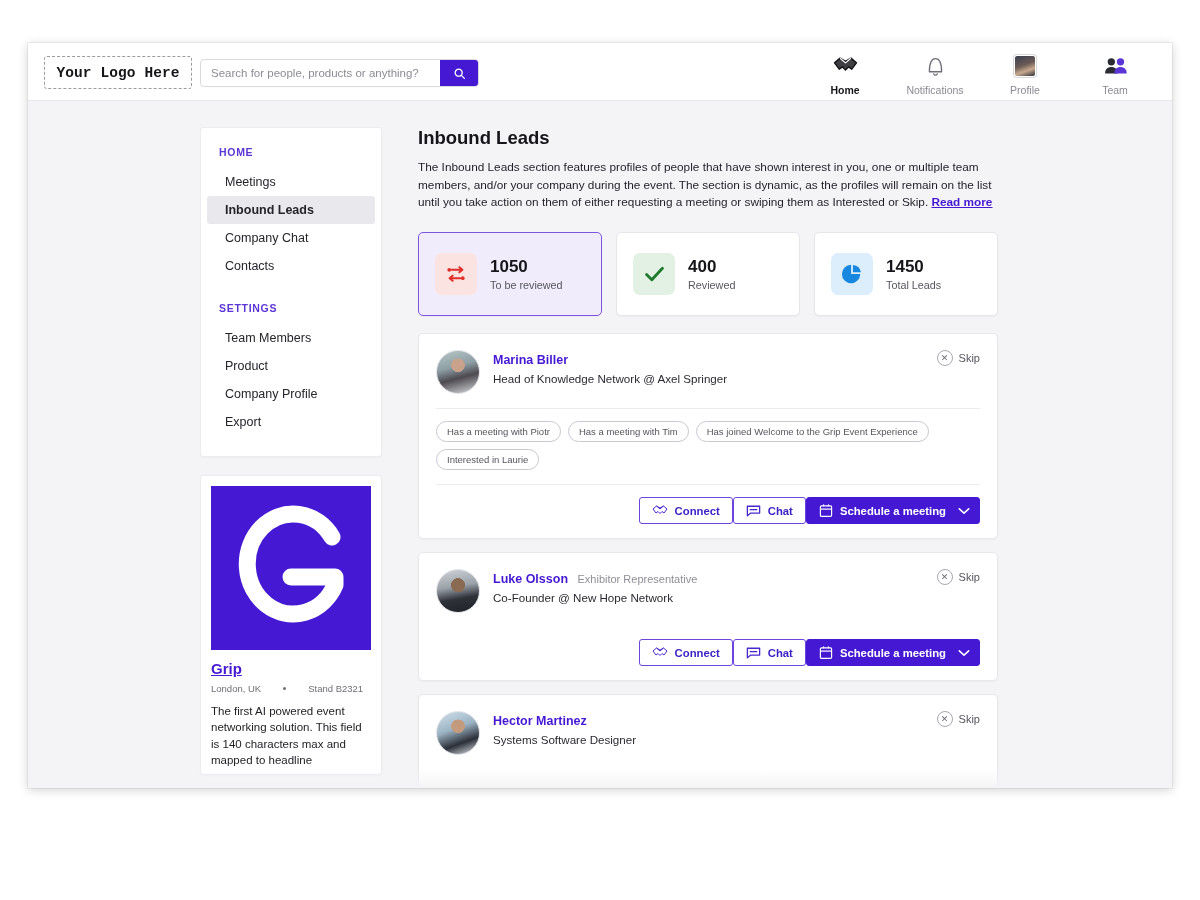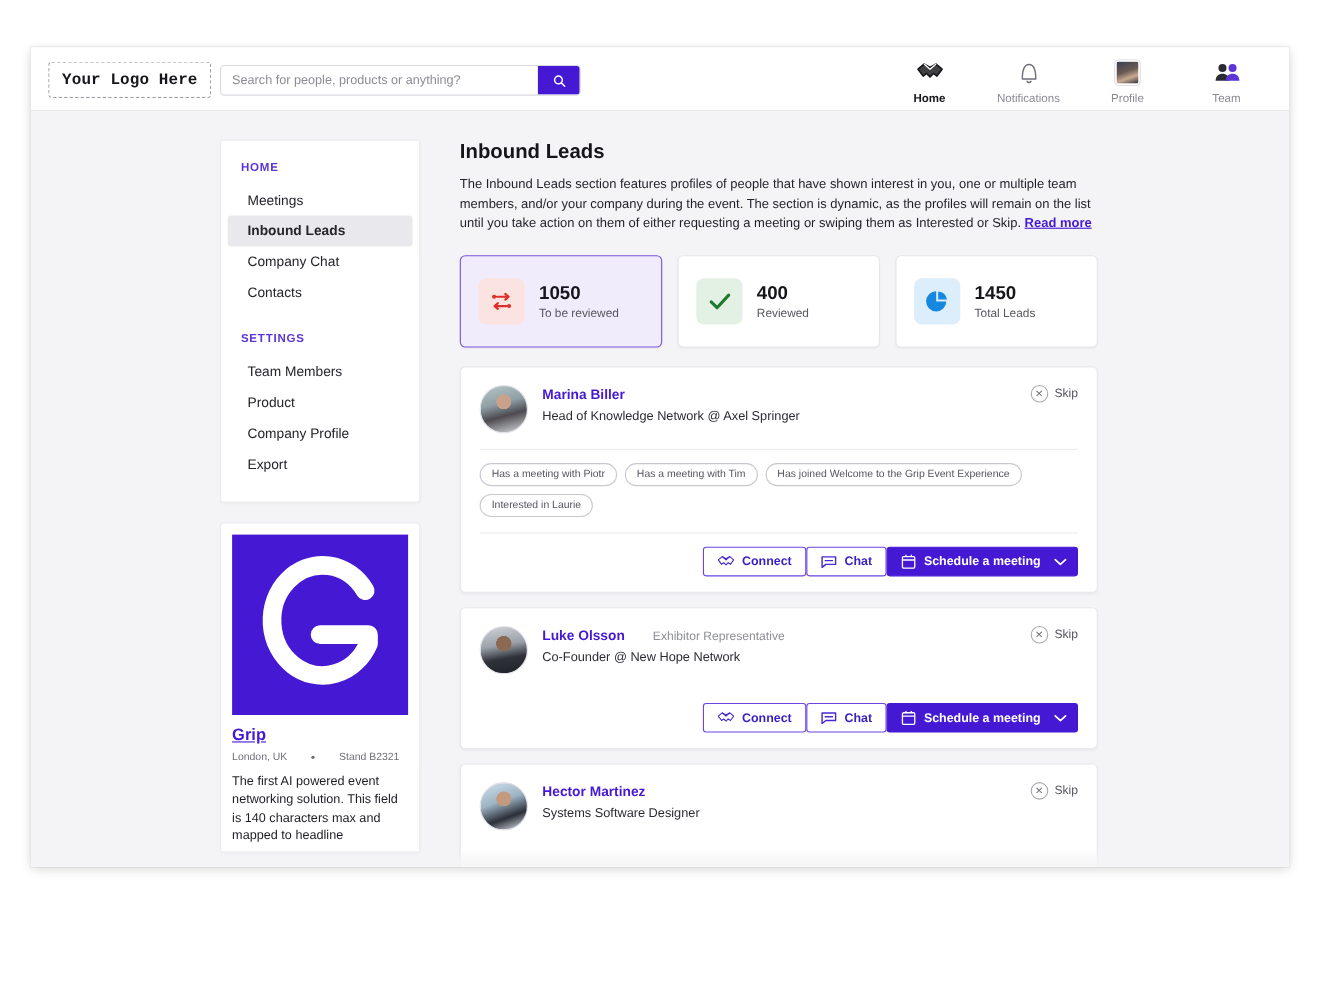--- a/index.html
+++ b/index.html
@@ -47,21 +47,21 @@
     font-weight: bold;
     color: #16161a;
     letter-spacing: 0.1px;
     font-family: Liberation Mono, monospace;
   }
 
   #search-wrap {
     position: absolute;
     left: 172px;
     top: 16px;
-    width: 328px;
+    width: 279px;
     height: 28px;
     display: flex;
     border: 1px solid #d9d9e0;
     border-radius: 4px;
     overflow: hidden;
     background: #fff;
   }
   #search-input {
     flex: 1;
     border: none;
@@ -269,21 +269,21 @@
     background-size: cover;
   }
   .av-marina { background: radial-gradient(circle at 50% 34%, #caa18a 0 19%, transparent 20%),
                linear-gradient(165deg,#b8c6c4 0%,#8e9fa6 38%,#4d4a50 62%,#d9dde0 100%); }
   .av-luke   { background: radial-gradient(circle at 50% 36%, #8a6a52 0 20%, transparent 21%),
                linear-gradient(170deg,#cfd4d8 0%,#9aa1a8 40%,#30323a 66%,#1f2128 100%); }
   .av-hector { background: radial-gradient(circle at 50% 34%, #c49a7e 0 19%, transparent 20%),
                linear-gradient(160deg,#cfe0ea 0%,#9db4c4 40%,#2b2f38 70%,#e8eef2 100%); }
 
   .lead-name { font-size: 12.5px; font-weight: bold; color: #4518D4; }
-  .lead-tagline { font-size: 11px; color: #8e8e98; font-weight: normal; margin-left: 21px; }
+  .lead-tagline { font-size: 11px; color: #8e8e98; font-weight: normal; margin-left: 5px; }
   .lead-role { font-size: 11.6px; color: #2a2a32; margin-top: 4px; }
 
   .skip-btn {
     position: absolute;
     right: 17px; top: 16px;
     display: flex; align-items: center; gap: 6px;
     cursor: pointer;
   }
   .skip-circle {
     width: 16px; height: 16px; border-radius: 50%;

